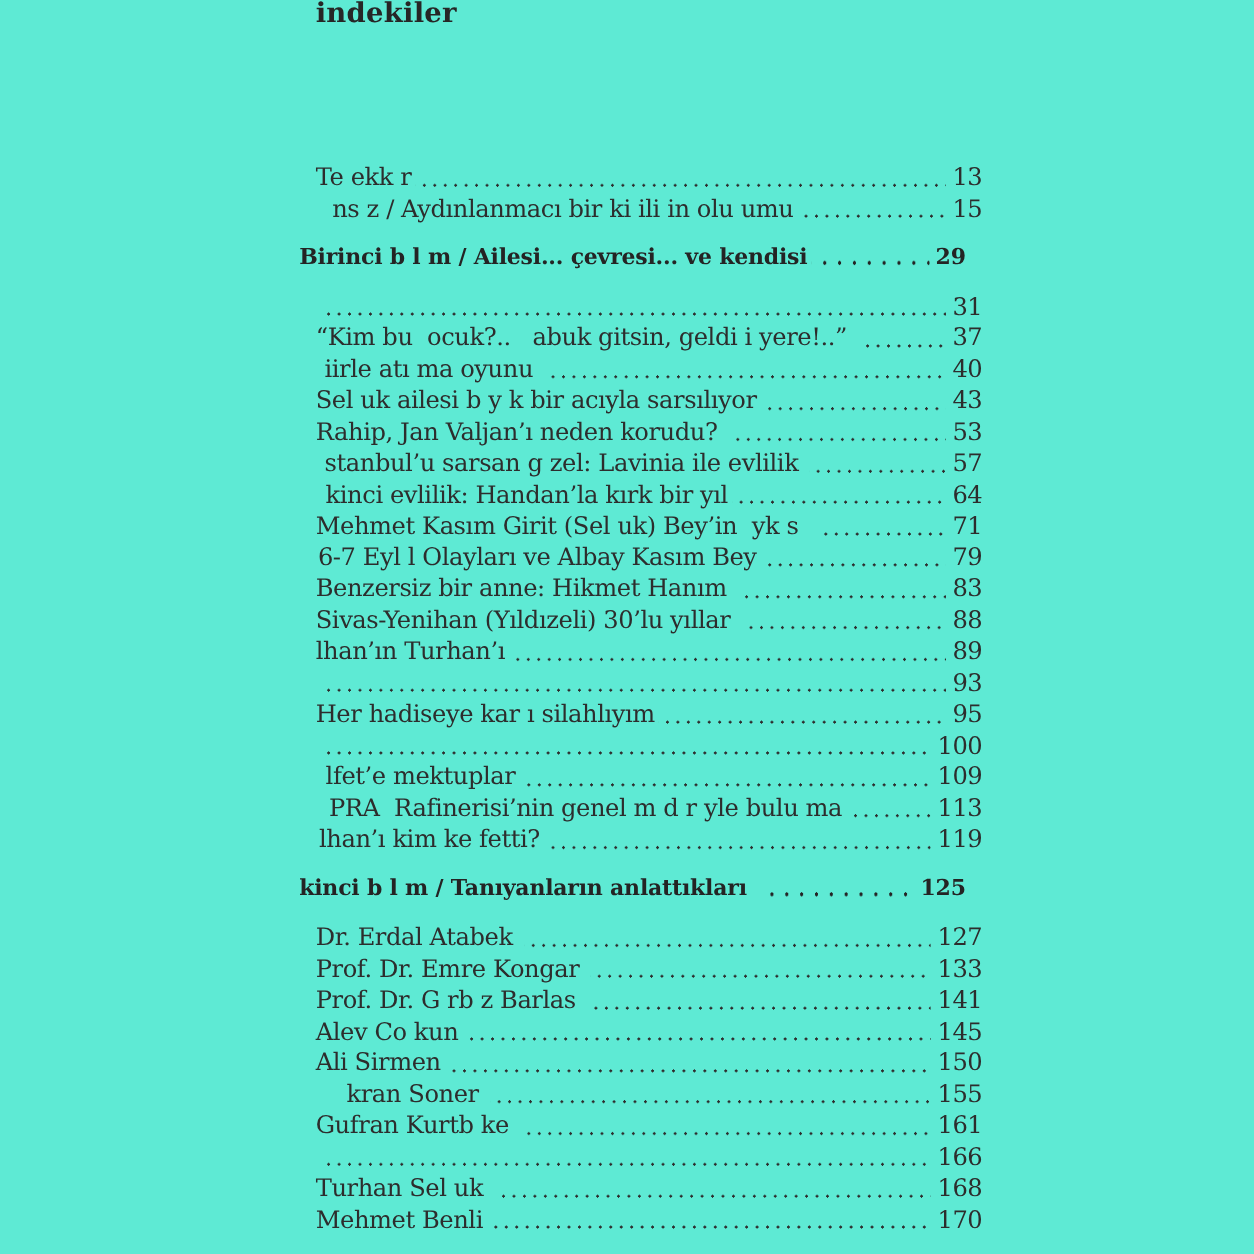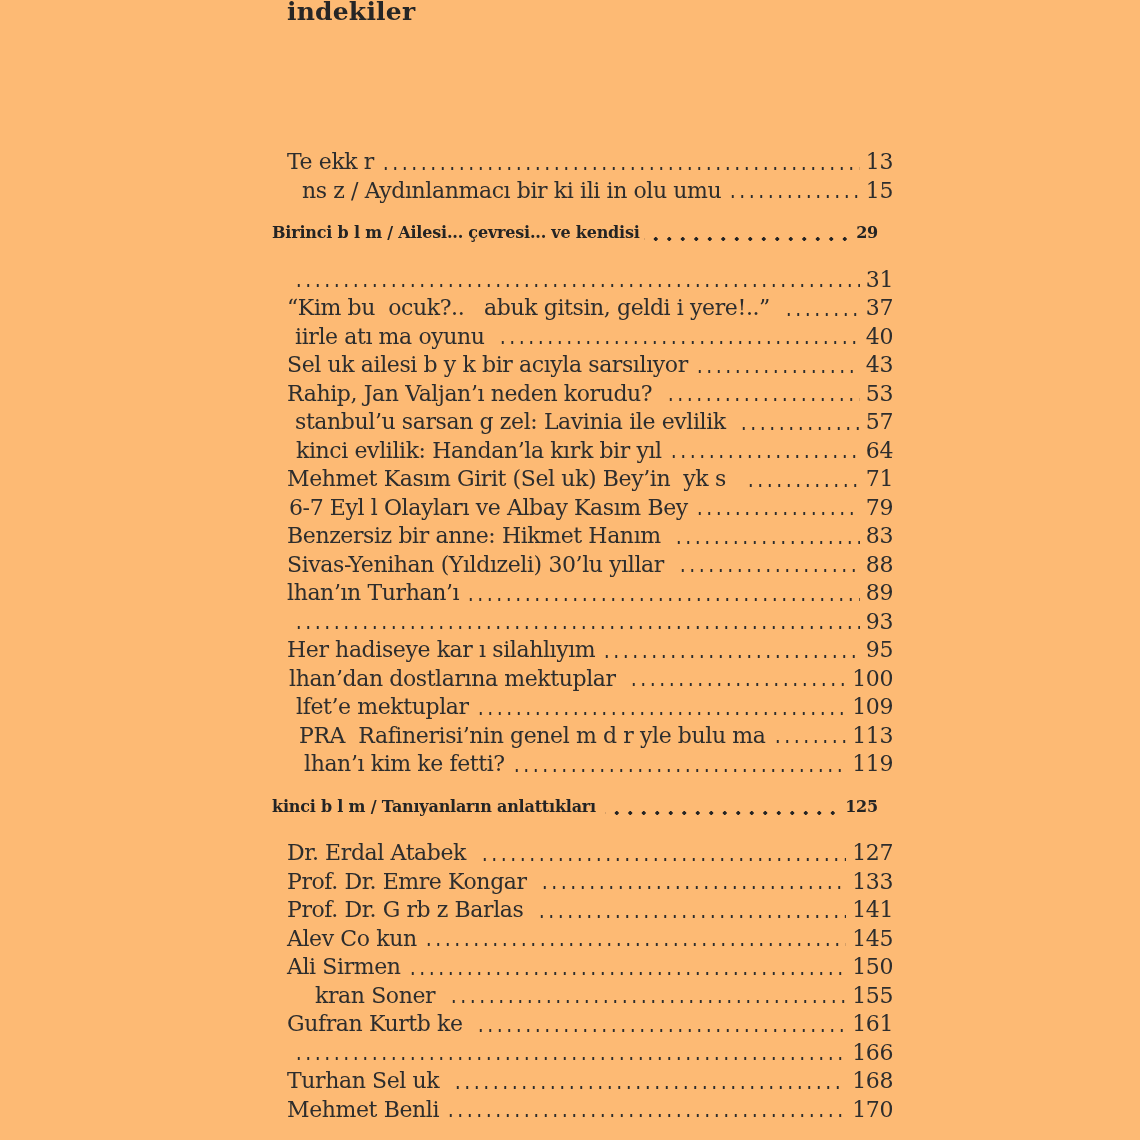--- a/index.html
+++ b/index.html
@@ -4,21 +4,21 @@
 <style>
   html, body {
     margin: 0;
     padding: 0;
     background: #ffffff;
   }
   .page {
     position: relative;
     width: 1140px;
     height: 1140px;
-    background: #fdba74;
+    background: #5eead4;
     overflow: hidden;
     font-family: "DejaVu Serif", "Liberation Serif", serif;
     color: #2d2d2d;
   }
   .toc {
     position: absolute;
     left: 272px;
     top: 0;
     width: 606px;
   }
@@ -45,21 +45,21 @@
     line-height: 28.5px;
     width: 100%;
   }
   .row.entry {
     padding-left: 15px;
     font-size: 22px;
     letter-spacing: -0.4px;
   }
   .row.header {
     padding-left: 0;
-    font-size: 16px;
+    font-size: 20px;
     font-weight: bold;
     letter-spacing: -0.2px;
     color: #242424;
     margin-top: 14px;
     margin-bottom: 18px;
   }
   .entry-text {
     white-space: pre;
     flex: 0 0 auto;
   }
@@ -169,36 +169,35 @@
         <div class="row entry">
     <span class="leader"></span>
     <span class="page-num">93</span>
   </div>
         <div class="row entry">
     <span class="entry-text">Her hadiseye kar ı silahlıyım</span>
     <span class="leader"></span>
     <span class="page-num">95</span>
   </div>
         <div class="row entry">
-    <span class="entry-text" style="margin-left: 2px;">lhan’dan dostlarına mektuplar </span>
     <span class="leader"></span>
     <span class="page-num">100</span>
   </div>
         <div class="row entry">
     <span class="entry-text" style="margin-left: 9px;">lfet’e mektuplar</span>
     <span class="leader"></span>
     <span class="page-num">109</span>
   </div>
         <div class="row entry">
     <span class="entry-text" style="margin-left: 12px;">PRA  Rafinerisi’nin genel m d r yle bulu ma</span>
     <span class="leader"></span>
     <span class="page-num">113</span>
   </div>
         <div class="row entry">
-    <span class="entry-text" style="margin-left: 17px;">lhan’ı kim ke fetti?</span>
+    <span class="entry-text" style="margin-left: 3px;">lhan’ı kim ke fetti?</span>
     <span class="leader"></span>
     <span class="page-num">119</span>
   </div>
         <div class="row header">
     <span class="entry-text">kinci b l m / Tanıyanların anlattıkları </span>
     <span class="leader"></span>
     <span class="page-num">125</span>
   </div>
         <div class="row entry">
     <span class="entry-text">Dr. Erdal Atabek </span>

